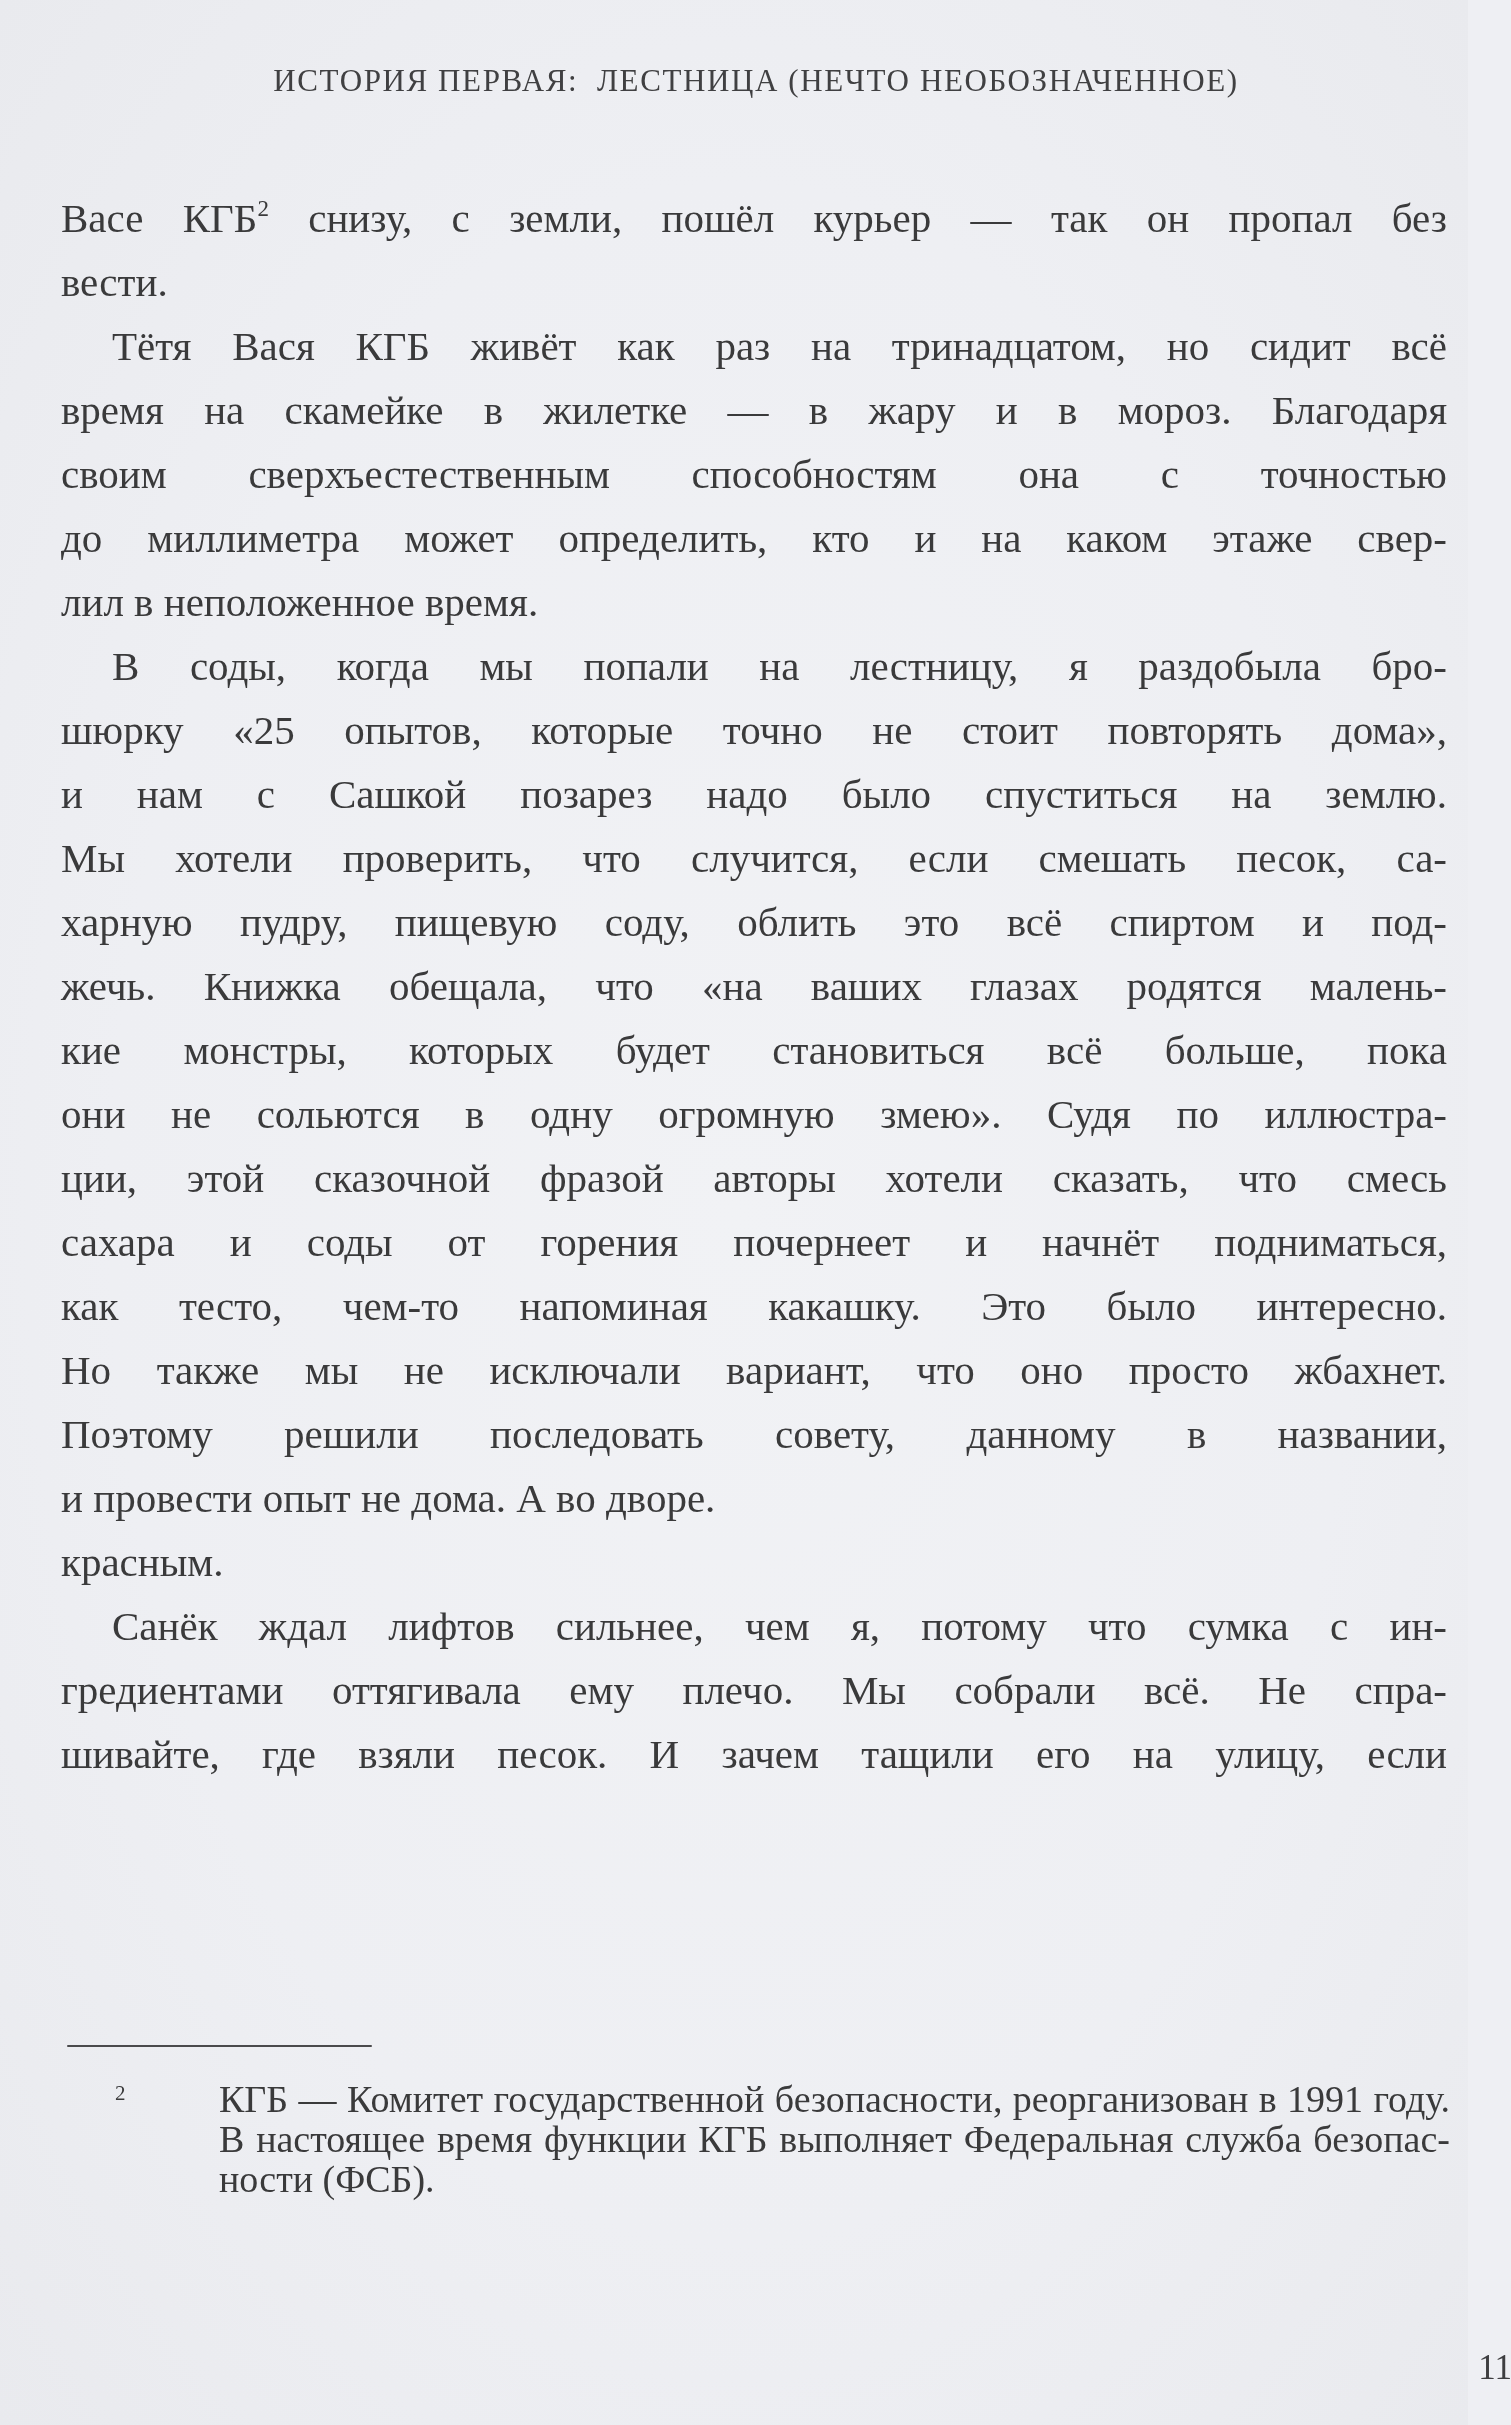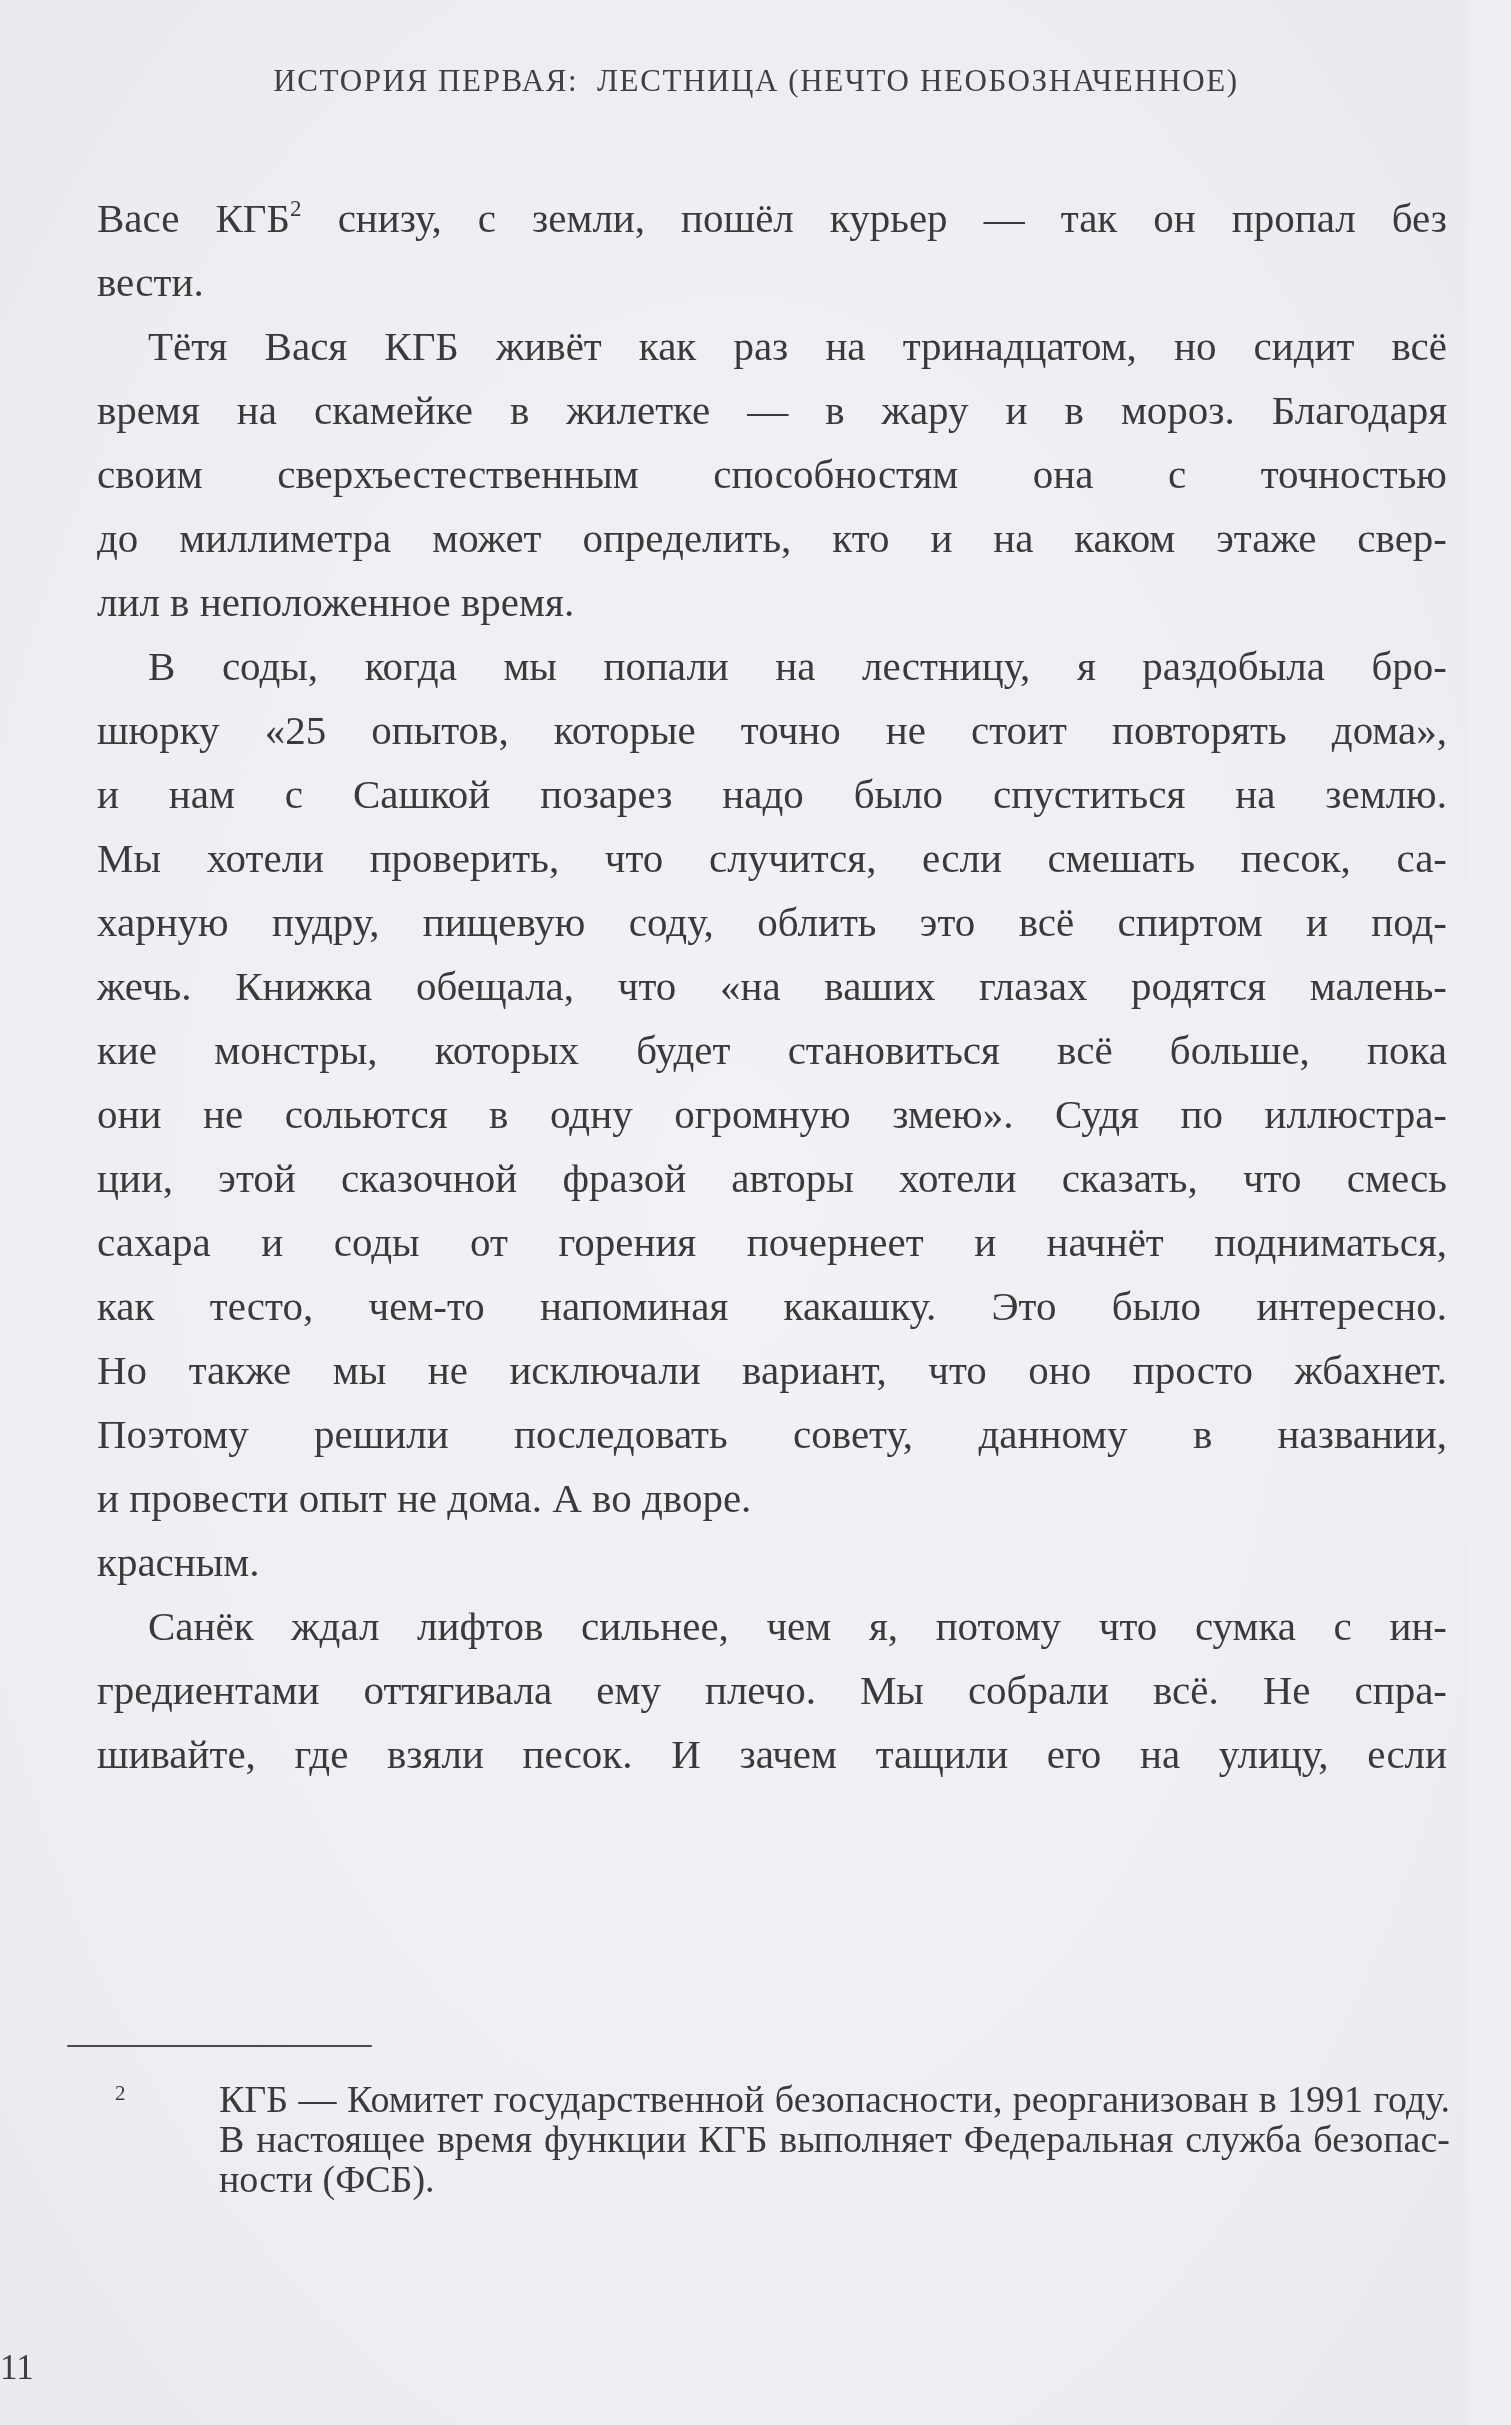--- a/index.html
+++ b/index.html
@@ -41,21 +41,20 @@
       width: 1386px;
     }
     .line {
       display: block;
       height: 64px;
       line-height: 64px;
       font-size: 41px;
       white-space: nowrap;
       text-align: justify;
       text-align-last: justify;
-      margin-left: 36px;
     }
     .line.last {
       text-align-last: left;
     }
     .line.indent {
       padding-left: 51px;
     }
     sup.fn-ref {
       font-size: 23px;
       line-height: 0;
@@ -98,21 +97,21 @@
       text-align-last: justify;
     }
     .fn-line.last {
       text-align-last: left;
     }
     .page-number {
       position: absolute;
       top: 2348px;
       left: 0;
       width: 1512px;
-      text-align: left;
+      text-align: right;
       font-size: 35px;
       color: #3e3e40;
     }
   </style>
 </head>
 <body>
 
 <div class="page">
 
   <div class="running-header">ИСТОРИЯ ПЕРВАЯ:  ЛЕСТНИЦА (НЕЧТО НЕОБОЗНАЧЕННОЕ)</div>

